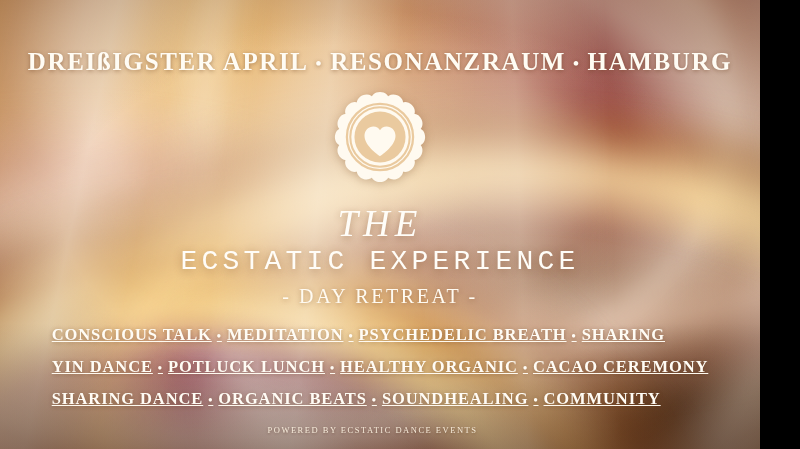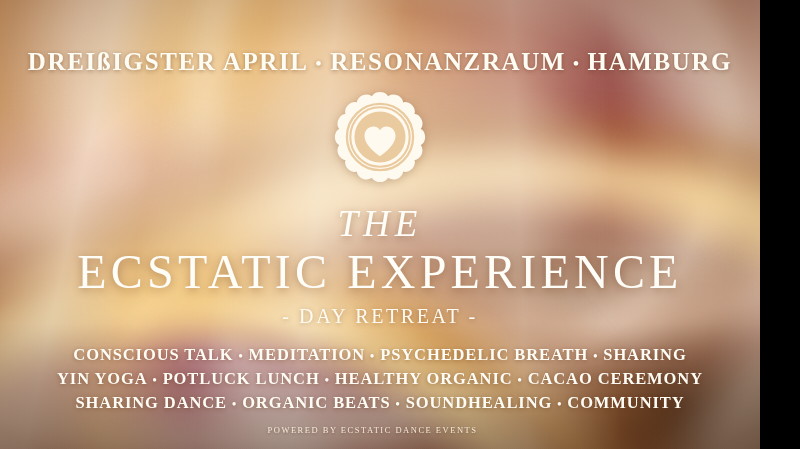--- a/index.html
+++ b/index.html
@@ -198,43 +198,44 @@
     font-size: 37px;
     letter-spacing: 5px;
     line-height: 1;
     color: #fffdf8;
     text-shadow: 0 2px 7px rgba(104,54,18,0.40);
     font-style: italic;
   }
 
   .title-main {
     margin-top: 6px;
-    font-size: 48px;
+    font-size: 28px;
     letter-spacing: 4.2px;
     line-height: 1;
     white-space: nowrap;
     color: #fffdf8;
     text-shadow: 0 2px 8px rgba(104,54,18,0.42);
+    font-family: Liberation Mono, monospace;
   }
 
   .subtitle {
     margin-top: 9px;
     font-size: 20px;
     letter-spacing: 2.6px;
     color: #fffbf2;
     text-shadow: 0 1px 5px rgba(104,54,18,0.40);
     text-align: center;
   }
 
   .features {
     margin-top: 17px;
     display: flex;
     flex-direction: column;
-    align-items: center;
-    gap: 4px;
+    gap: 12px;
+    text-decoration: underline;
   }
   .feature-line {
     font-size: 16.5px;
     font-weight: bold;
     letter-spacing: 0.9px;
     white-space: nowrap;
     color: #fffcf5;
     text-shadow: 0 1px 4px rgba(96,48,16,0.45);
   }
   .feature-line .dot {
@@ -353,21 +354,21 @@
 
     <div class="title-the">THE</div>
     <div class="title-main">ECSTATIC EXPERIENCE</div>
     <div class="subtitle">- DAY RETREAT -</div>
 
     <div class="features">
       <div class="feature-line">
         <span>CONSCIOUS TALK</span><span class="dot">•</span><span>MEDITATION</span><span class="dot">•</span><span>PSYCHEDELIC BREATH</span><span class="dot">•</span><span>SHARING</span>
       </div>
       <div class="feature-line">
-        <span>YIN YOGA</span><span class="dot">•</span><span>POTLUCK LUNCH</span><span class="dot">•</span><span>HEALTHY ORGANIC</span><span class="dot">•</span><span>CACAO CEREMONY</span>
+        <span>YIN DANCE</span><span class="dot">•</span><span>POTLUCK LUNCH</span><span class="dot">•</span><span>HEALTHY ORGANIC</span><span class="dot">•</span><span>CACAO CEREMONY</span>
       </div>
       <div class="feature-line">
         <span>SHARING DANCE</span><span class="dot">•</span><span>ORGANIC BEATS</span><span class="dot">•</span><span>SOUNDHEALING</span><span class="dot">•</span><span>COMMUNITY</span>
       </div>
     </div>
 
     <div class="footer">POWERED BY ECSTATIC DANCE EVENTS</div>
   </div>
 </div>
 

